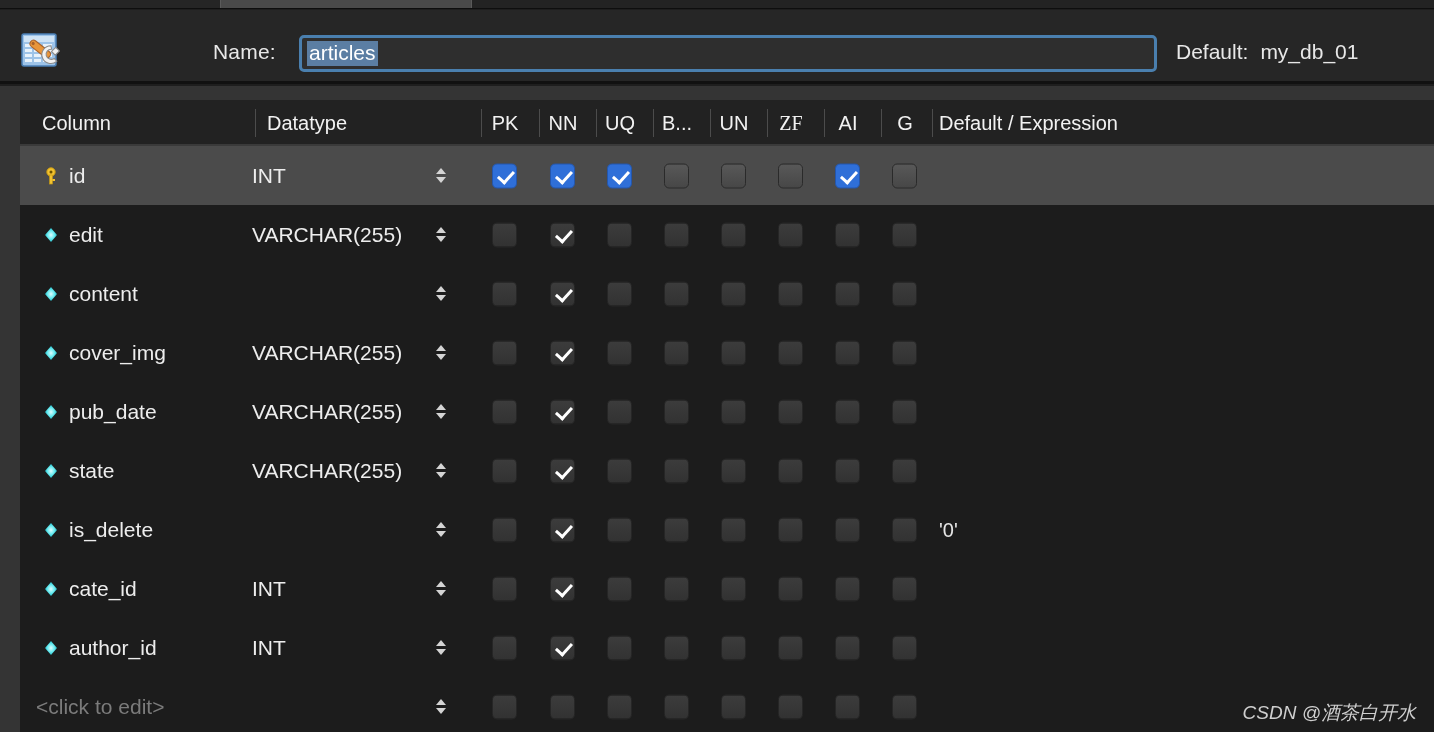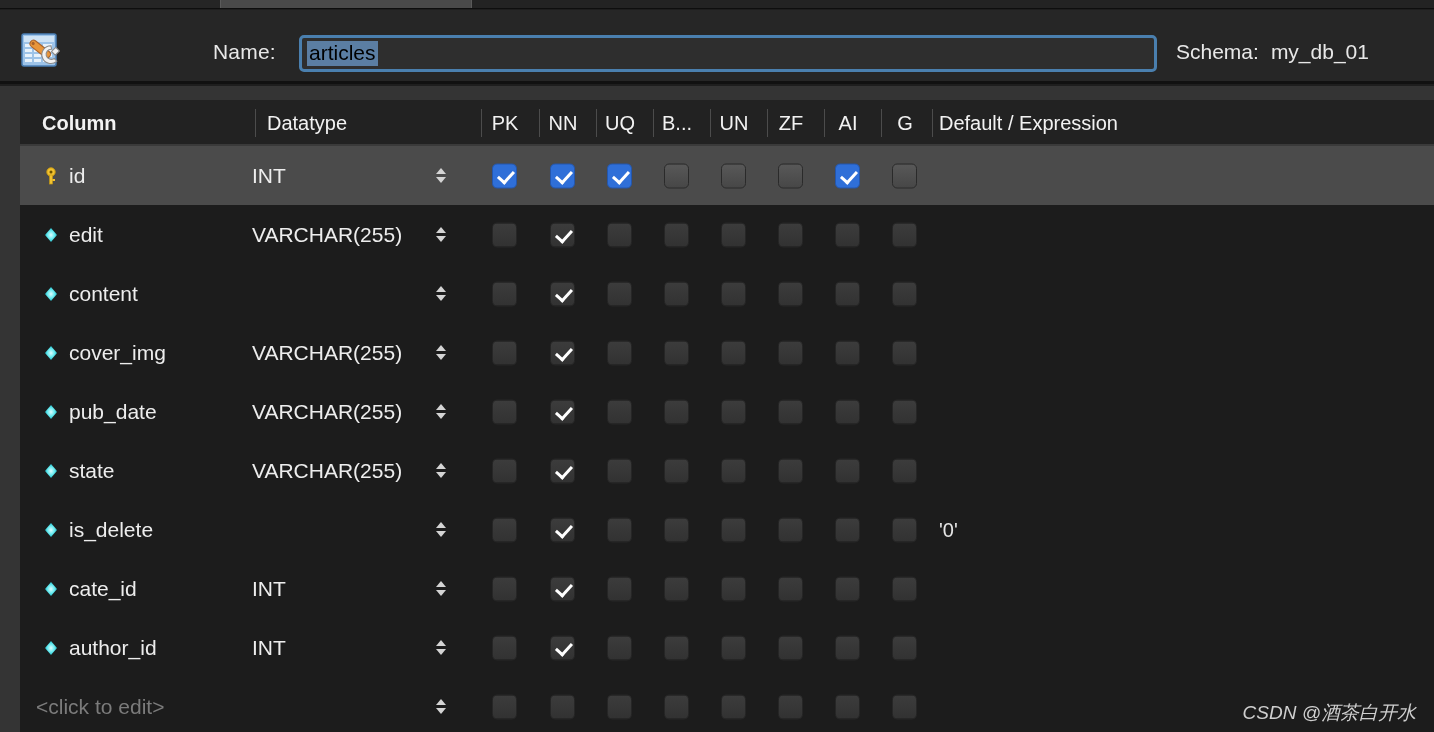--- a/index.html
+++ b/index.html
@@ -66,21 +66,21 @@
     position: absolute; left: 299px; top: 25px;
     width: 858px; height: 37px;
     background: #2e2e2e;
     border: 3px solid #4a7fae;
     border-radius: 5px;
     display: flex; align-items: center;
     padding-left: 5px;
     overflow: hidden;
   }
   .name-field .value {
-    font-size: 21px; color: #000000;
+    font-size: 21px; color: #ffffff;
     background: #5b7ea3;
     padding: 1px 2px 2px 2px;
     line-height: 1.05;
     white-space: nowrap;
   }
 
   .schema-label {
     position: absolute; left: 1176px; top: 30px;
     font-size: 21px; color: #e8e8e8;
     white-space: nowrap;
@@ -243,46 +243,46 @@
       </svg>
     </div>
 
     <div class="name-label">Name:</div>
 
     <div class="name-field">
       <span class="value">articles</span>
     </div>
 
     <div class="schema-label">
-      <span>Schema:</span><span class="sval">my_db_01</span>
+      <span>Default:</span><span class="sval">my_db_01</span>
     </div>
   </div>
   <div class="header-underline"></div>
 
   <div class="grid-wrap">
     <div class="grid">
       <div class="ghead" id="grid-head">
           <div class="hsep" style="left: 235px;"></div>
           <div class="hsep" style="left: 461px;"></div>
           <div class="hsep" style="left: 519px;"></div>
           <div class="hsep" style="left: 576px;"></div>
           <div class="hsep" style="left: 633px;"></div>
           <div class="hsep" style="left: 690px;"></div>
           <div class="hsep" style="left: 747px;"></div>
           <div class="hsep" style="left: 804px;"></div>
           <div class="hsep" style="left: 861px;"></div>
           <div class="hsep" style="left: 912px;"></div>
-          <div class="hcell" style="left: 22px; font-weight: bold;">Column</div>
+          <div class="hcell" style="left: 22px;">Column</div>
           <div class="hcell" style="left: 247px;">Datatype</div>
           <div class="hcell" style="left: 462px; width: 46px; justify-content: center;">PK</div>
           <div class="hcell" style="left: 520px; width: 46px; justify-content: center;">NN</div>
           <div class="hcell" style="left: 577px; width: 46px; justify-content: center;">UQ</div>
           <div class="hcell" style="left: 634px; width: 46px; justify-content: center;">B...</div>
           <div class="hcell" style="left: 691px; width: 46px; justify-content: center;">UN</div>
-          <div class="hcell" style="left: 748px; width: 46px; justify-content: center;">ZF</div>
+          <div class="hcell" style="left: 748px; width: 46px; justify-content: center; font-family: Liberation Serif, serif;">ZF</div>
           <div class="hcell" style="left: 805px; width: 46px; justify-content: center;">AI</div>
           <div class="hcell" style="left: 862px; width: 46px; justify-content: center;">G</div>
           <div class="hcell" style="left: 919px;">Default / Expression</div>
         </div>
       <div class="gbody" id="grid-body">
           <div class="grow selected">
             <div class="cell-icon"><svg width="20" height="20" viewBox="0 0 20 20">
                 <circle cx="10" cy="6" r="4.2" fill="#f2c230" stroke="#c79a12" stroke-width="1"></circle>
                 <circle cx="10" cy="6" r="1.5" fill="#6b5300"></circle>
                 <rect x="8.6" y="9" width="2.8" height="9" fill="#f2c230" stroke="#c79a12" stroke-width=".7"></rect>

